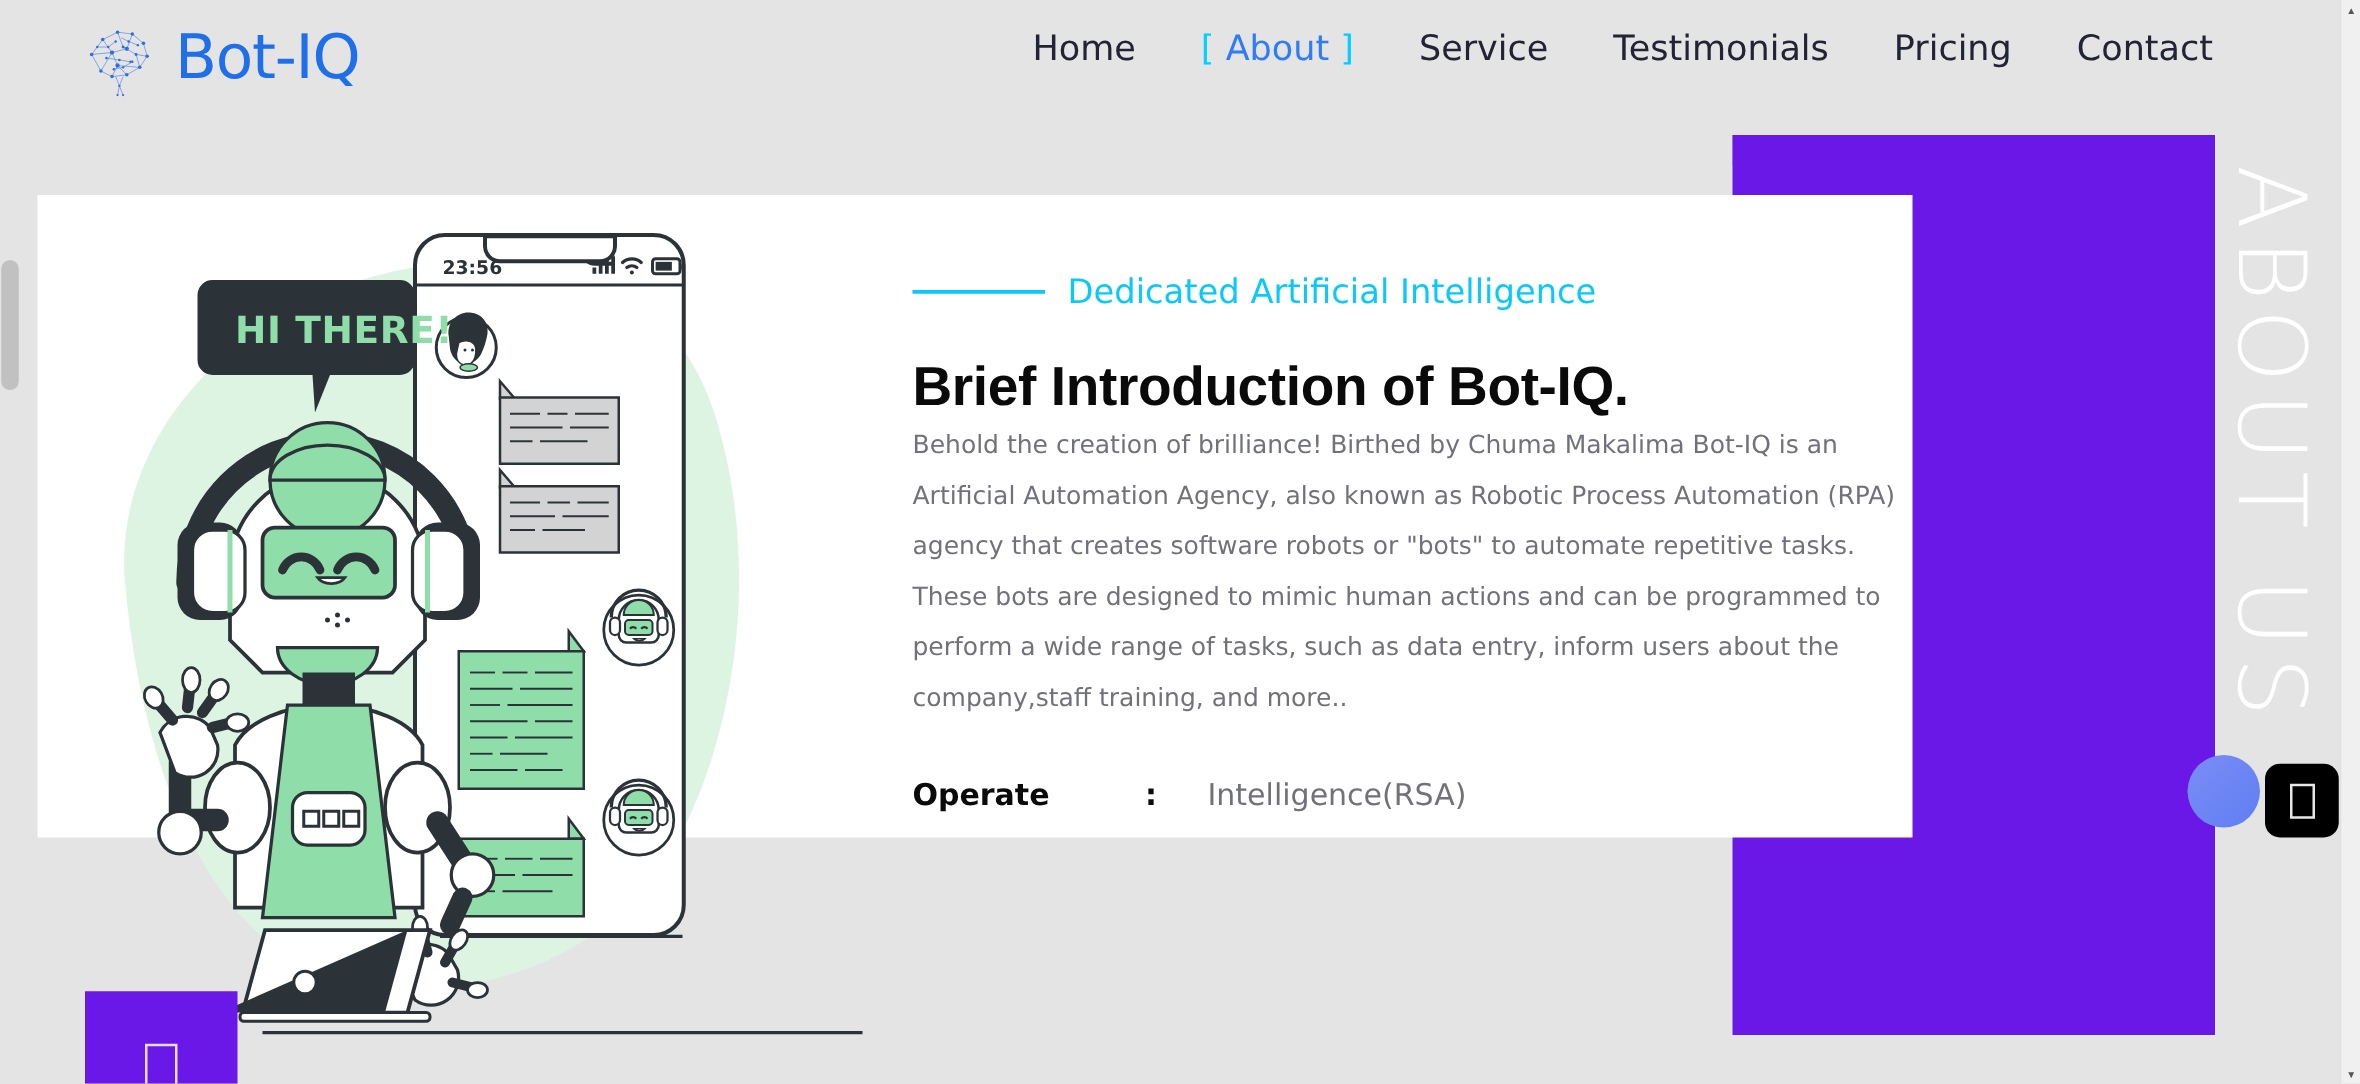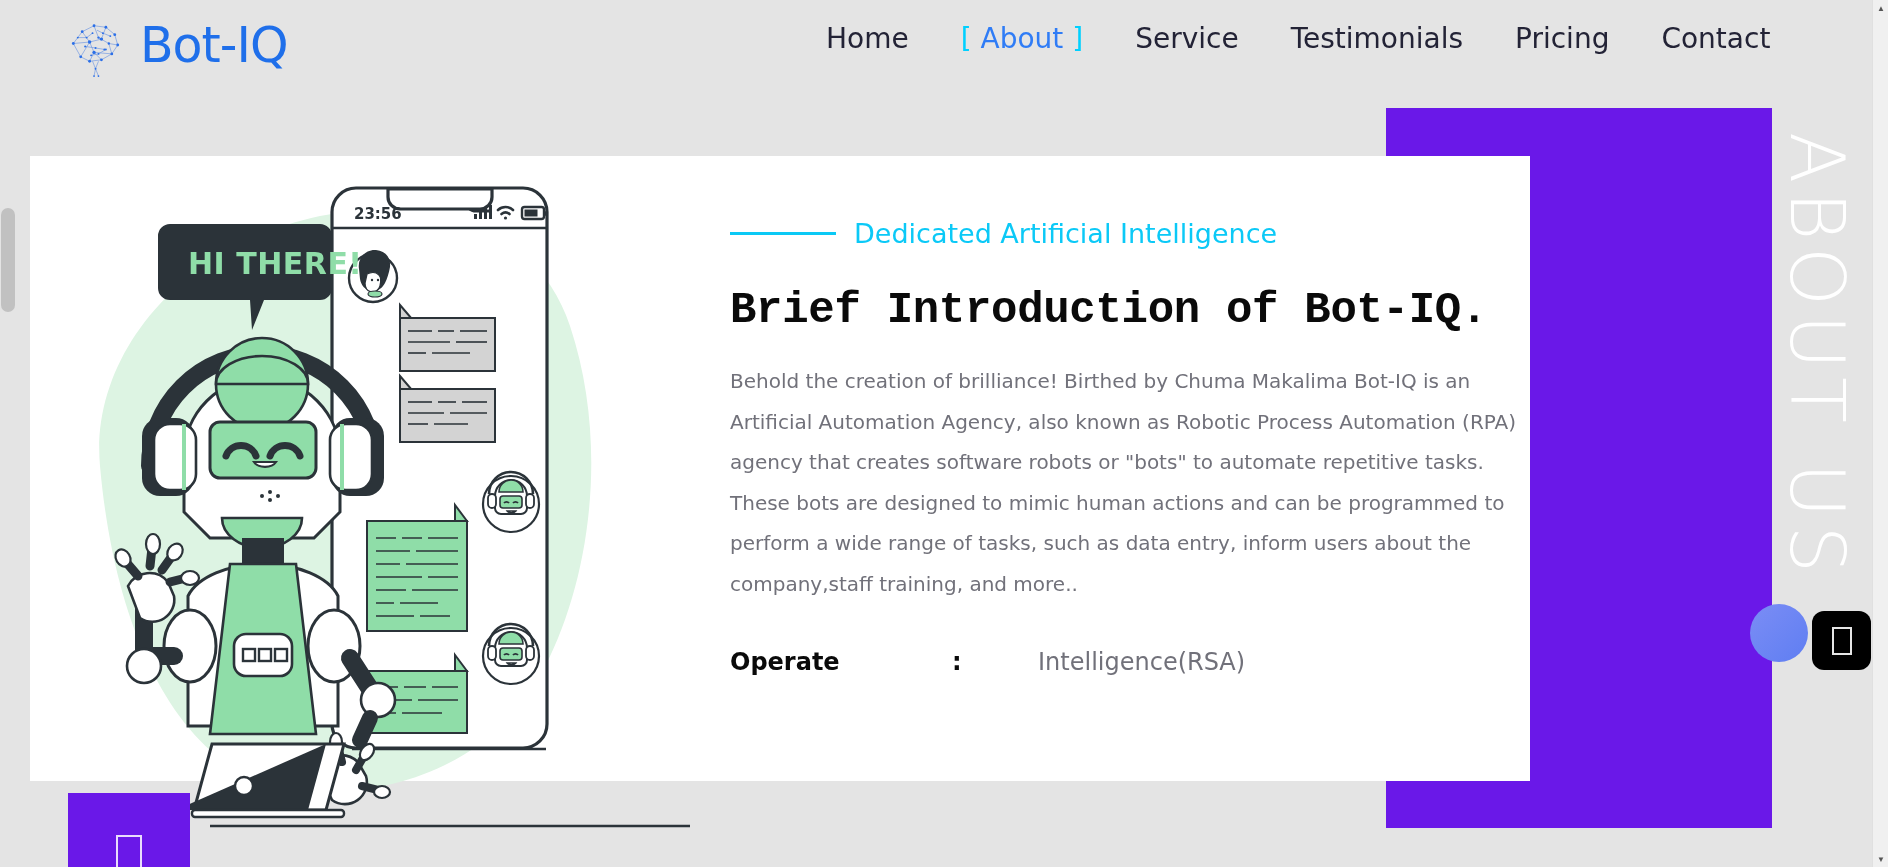--- a/index.html
+++ b/index.html
@@ -64,21 +64,21 @@
     font-weight: 300;
     writing-mode: vertical-rl;
     font-family: "DejaVu Sans", sans-serif;
     line-height: 1;
     white-space: nowrap;
   }
 
   
   .card {
     position: absolute; left: 30px; top: 156px;
-    width: 1500px; height: 625px;
+    width: 1500px; height: 514px;
     background: #ffffff;
     z-index: 20;
   }
 
   
   .purple-square {
     position: absolute; left: 38px; top: 637px;
     width: 122px; height: 120px;
     background: #6a18e8;
     z-index: 34;
@@ -101,34 +101,33 @@
     display: flex; align-items: center; gap: 18px;
     margin-bottom: 36px;
   }
   .eyebrow-line { width: 106px; height: 3px; background: #0ac9f5; flex: none; }
   .eyebrow-text {
     font-size: 27px; color: #0bc9f7; font-weight: 500;
     font-family: "DejaVu Sans", sans-serif; letter-spacing: 0px;
   }
   .headline {
     font-size: 44px; color: #0a0a0a; font-weight: 700;
-    letter-spacing: -0.3px; margin-bottom: 26px;
-    font-family: Liberation Mono, monospace;
+    letter-spacing: -0.3px; 
+    font-family: Liberation Sans, sans-serif;
   }
   .body-p {
     font-size: 20px; line-height: 40.5px; color: #71717a;
     font-weight: 400; letter-spacing: 0px;
     font-family: "DejaVu Sans", sans-serif;
   }
   .body-p + .body-p { margin-top: 40px; }
 
   .fact-row {
     display: flex; align-items: baseline; margin-top: 44px;
     font-family: "DejaVu Sans", sans-serif;
-    gap: 36px;
   }
   .fact-label { width: 186px; font-size: 24px; font-weight: 700; color: #0a0a0a; }
   .fact-colon { width: 50px; font-size: 24px; font-weight: 700; color: #0a0a0a; }
   .fact-value { font-size: 24px; color: #71717a; font-weight: 400; }
 
   
   .chat-bubble {
     position: absolute; left: 1750px; top: 604px;
     width: 58px; height: 58px; border-radius: 50%;
     background: linear-gradient(135deg,#7b8df5 0%,#5f7ef2 100%);

